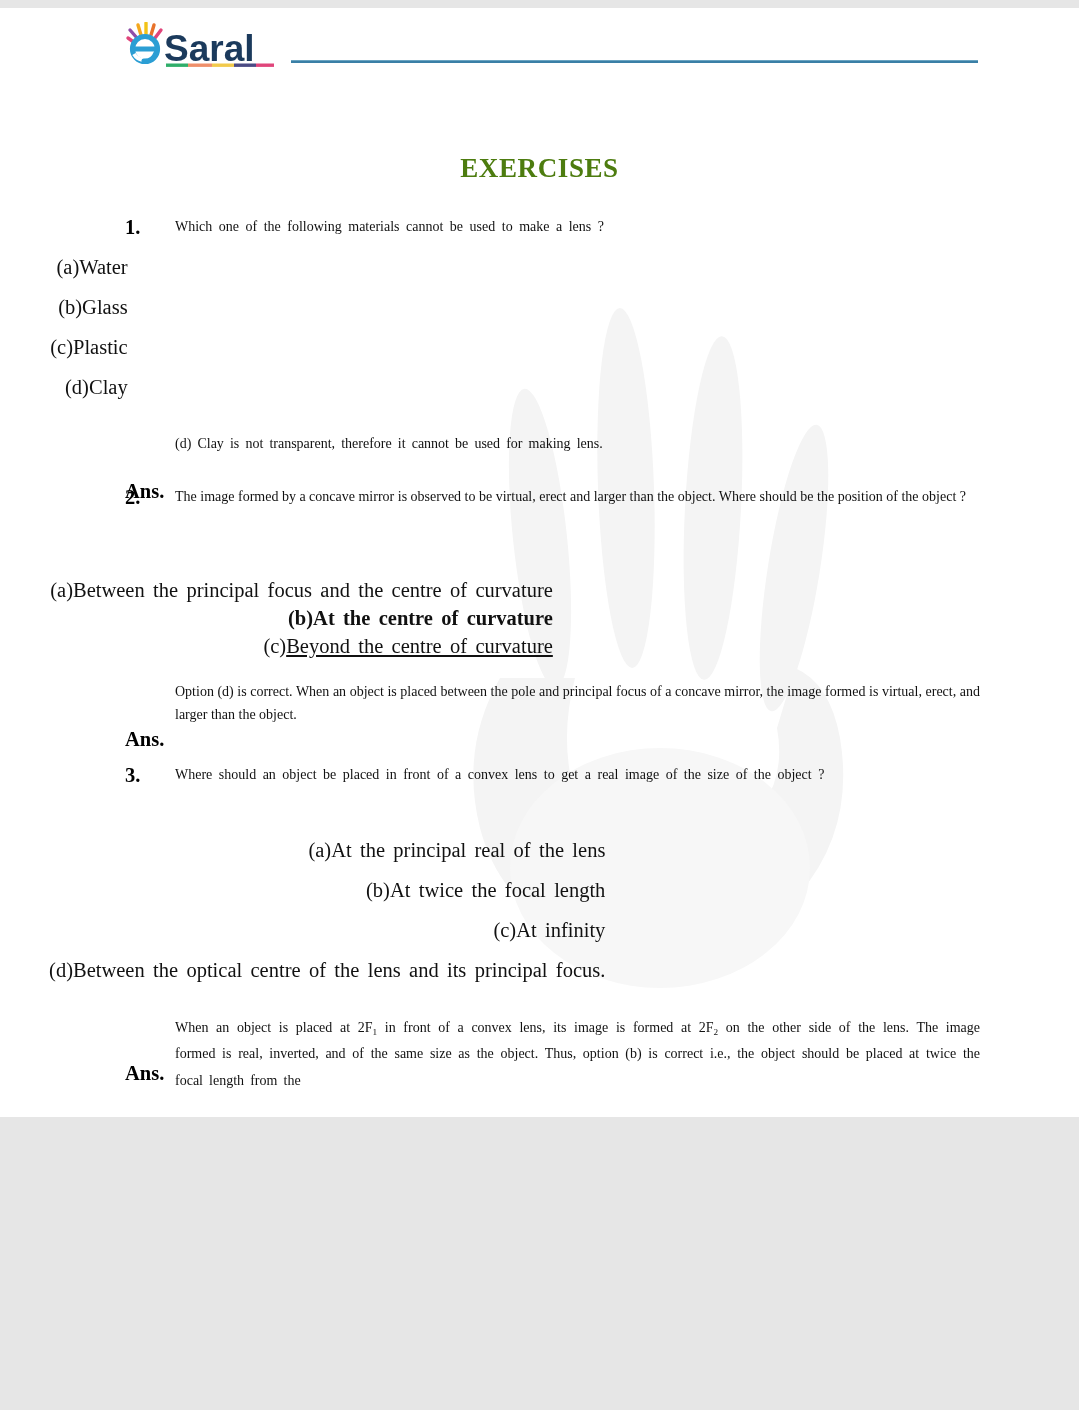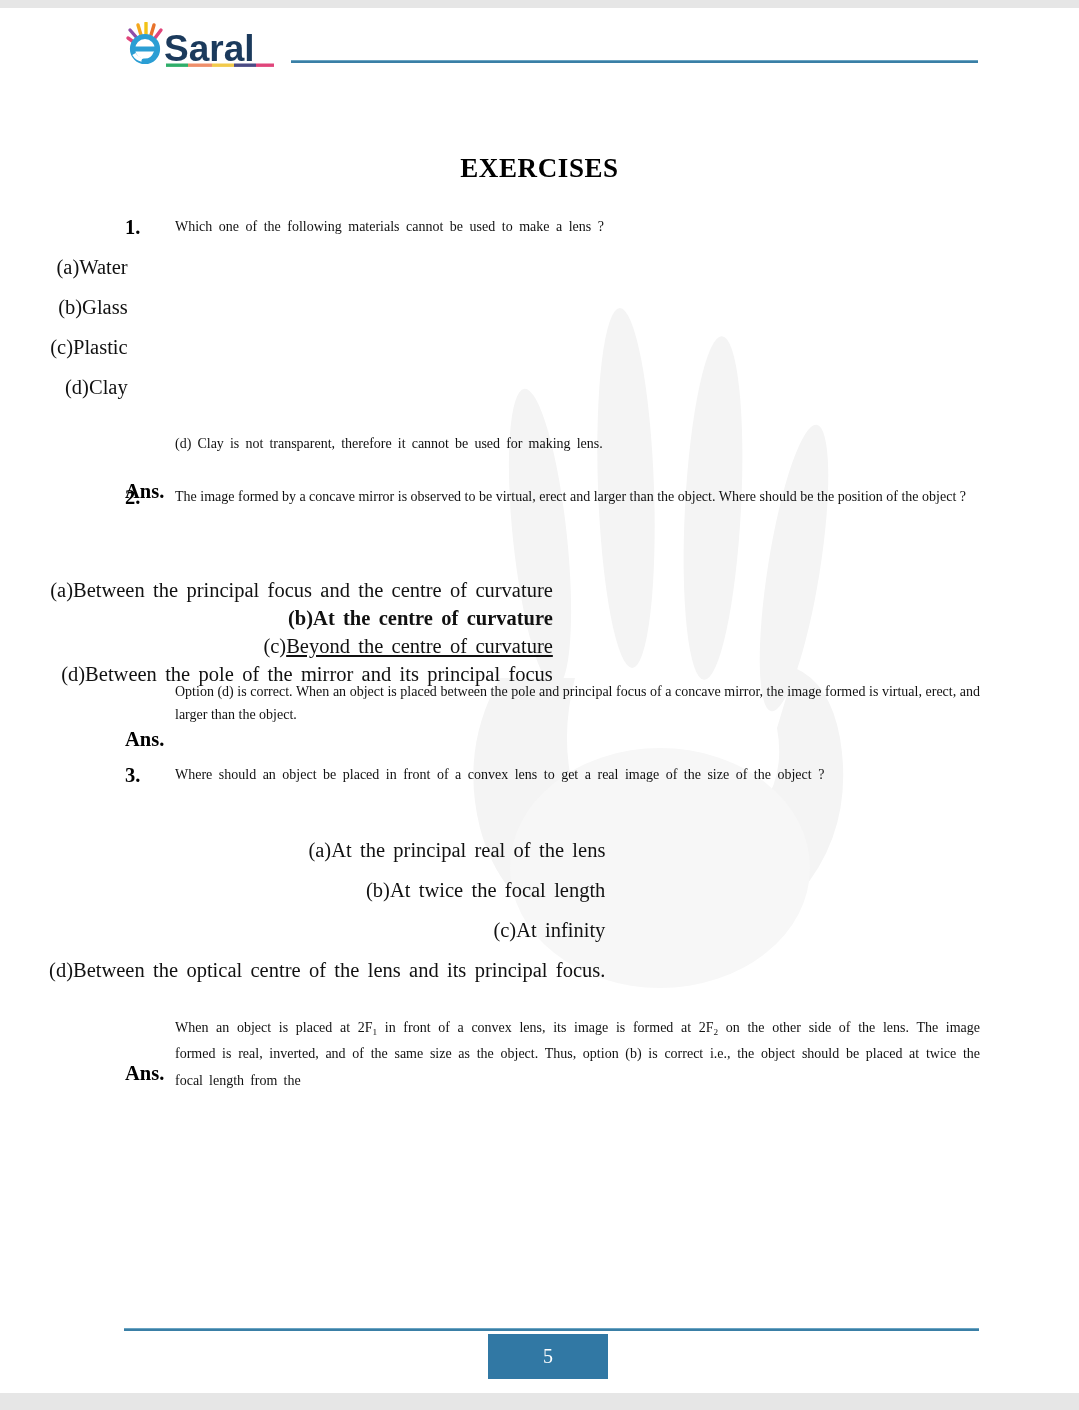--- a/index.html
+++ b/index.html
@@ -13,21 +13,21 @@
     position: relative;
     overflow: hidden;
     font-family: "Liberation Serif", serif;
   }
 
   .page {
     position: absolute;
     left: 0;
     top: 8px;
     width: 1079px;
-    height: 1385px;
+    height: 1109px;
     background: #ffffff;
     overflow: hidden;
   }
 
   
   .watermark {
     position: absolute;
     left: 430px;
     top: 300px;
     width: 460px;
@@ -86,21 +86,21 @@
 
   .exercises-title {
     position: absolute;
     left: 0;
     top: 145px;
     width: 1079px;
     text-align: center;
     font-size: 27px;
     font-weight: bold;
     letter-spacing: .6px;
-    color: #000000;
+    color: #4d7c0f;
   }
 
   .block { position: absolute; }
 
   .qnum {
     position: absolute;
     left: 0;
     top: 0;
     width: 42px;
     font-weight: bold;
@@ -259,23 +259,20 @@
     <div class="opts" style="top:548px;margin-top:23px;">
       <div class="opt loose" style="margin-bottom:5px;">
         <span class="mark">(a)</span><span>Between the principal focus and the centre of curvature</span>
       </div>
       <div class="opt loose" style="margin-bottom:5px;font-weight:bold;">
         <span class="mark">(b)</span><span>At the centre of curvature</span>
       </div>
       <div class="opt loose" style="margin-bottom:5px;text-decoration:underline;">
         <span class="mark">(c)</span><span>Beyond the centre of curvature</span>
       </div>
-      <div class="opt loose">
-        <span class="mark">(d)</span><span>Between the pole of the mirror and its principal focus</span>
-      </div>
     </div>
 
     <div class="block" style="left:125px; top:673px; width:855px;">
       <div class="anslabel">Ans.</div>
       <div class="anstext tight">Option (d) is correct. When an object is placed between the pole and principal focus of a concave mirror, the image formed is virtual, erect, and larger than the object.</div>
     </div>
 
     <div class="block" style="left:125px; top:756px; width:855px;">
       <div class="qnum">3.</div>
       <div class="qtext loose">Where should an object be placed in front of a convex lens to get a real image of the size of the object ?</div>

